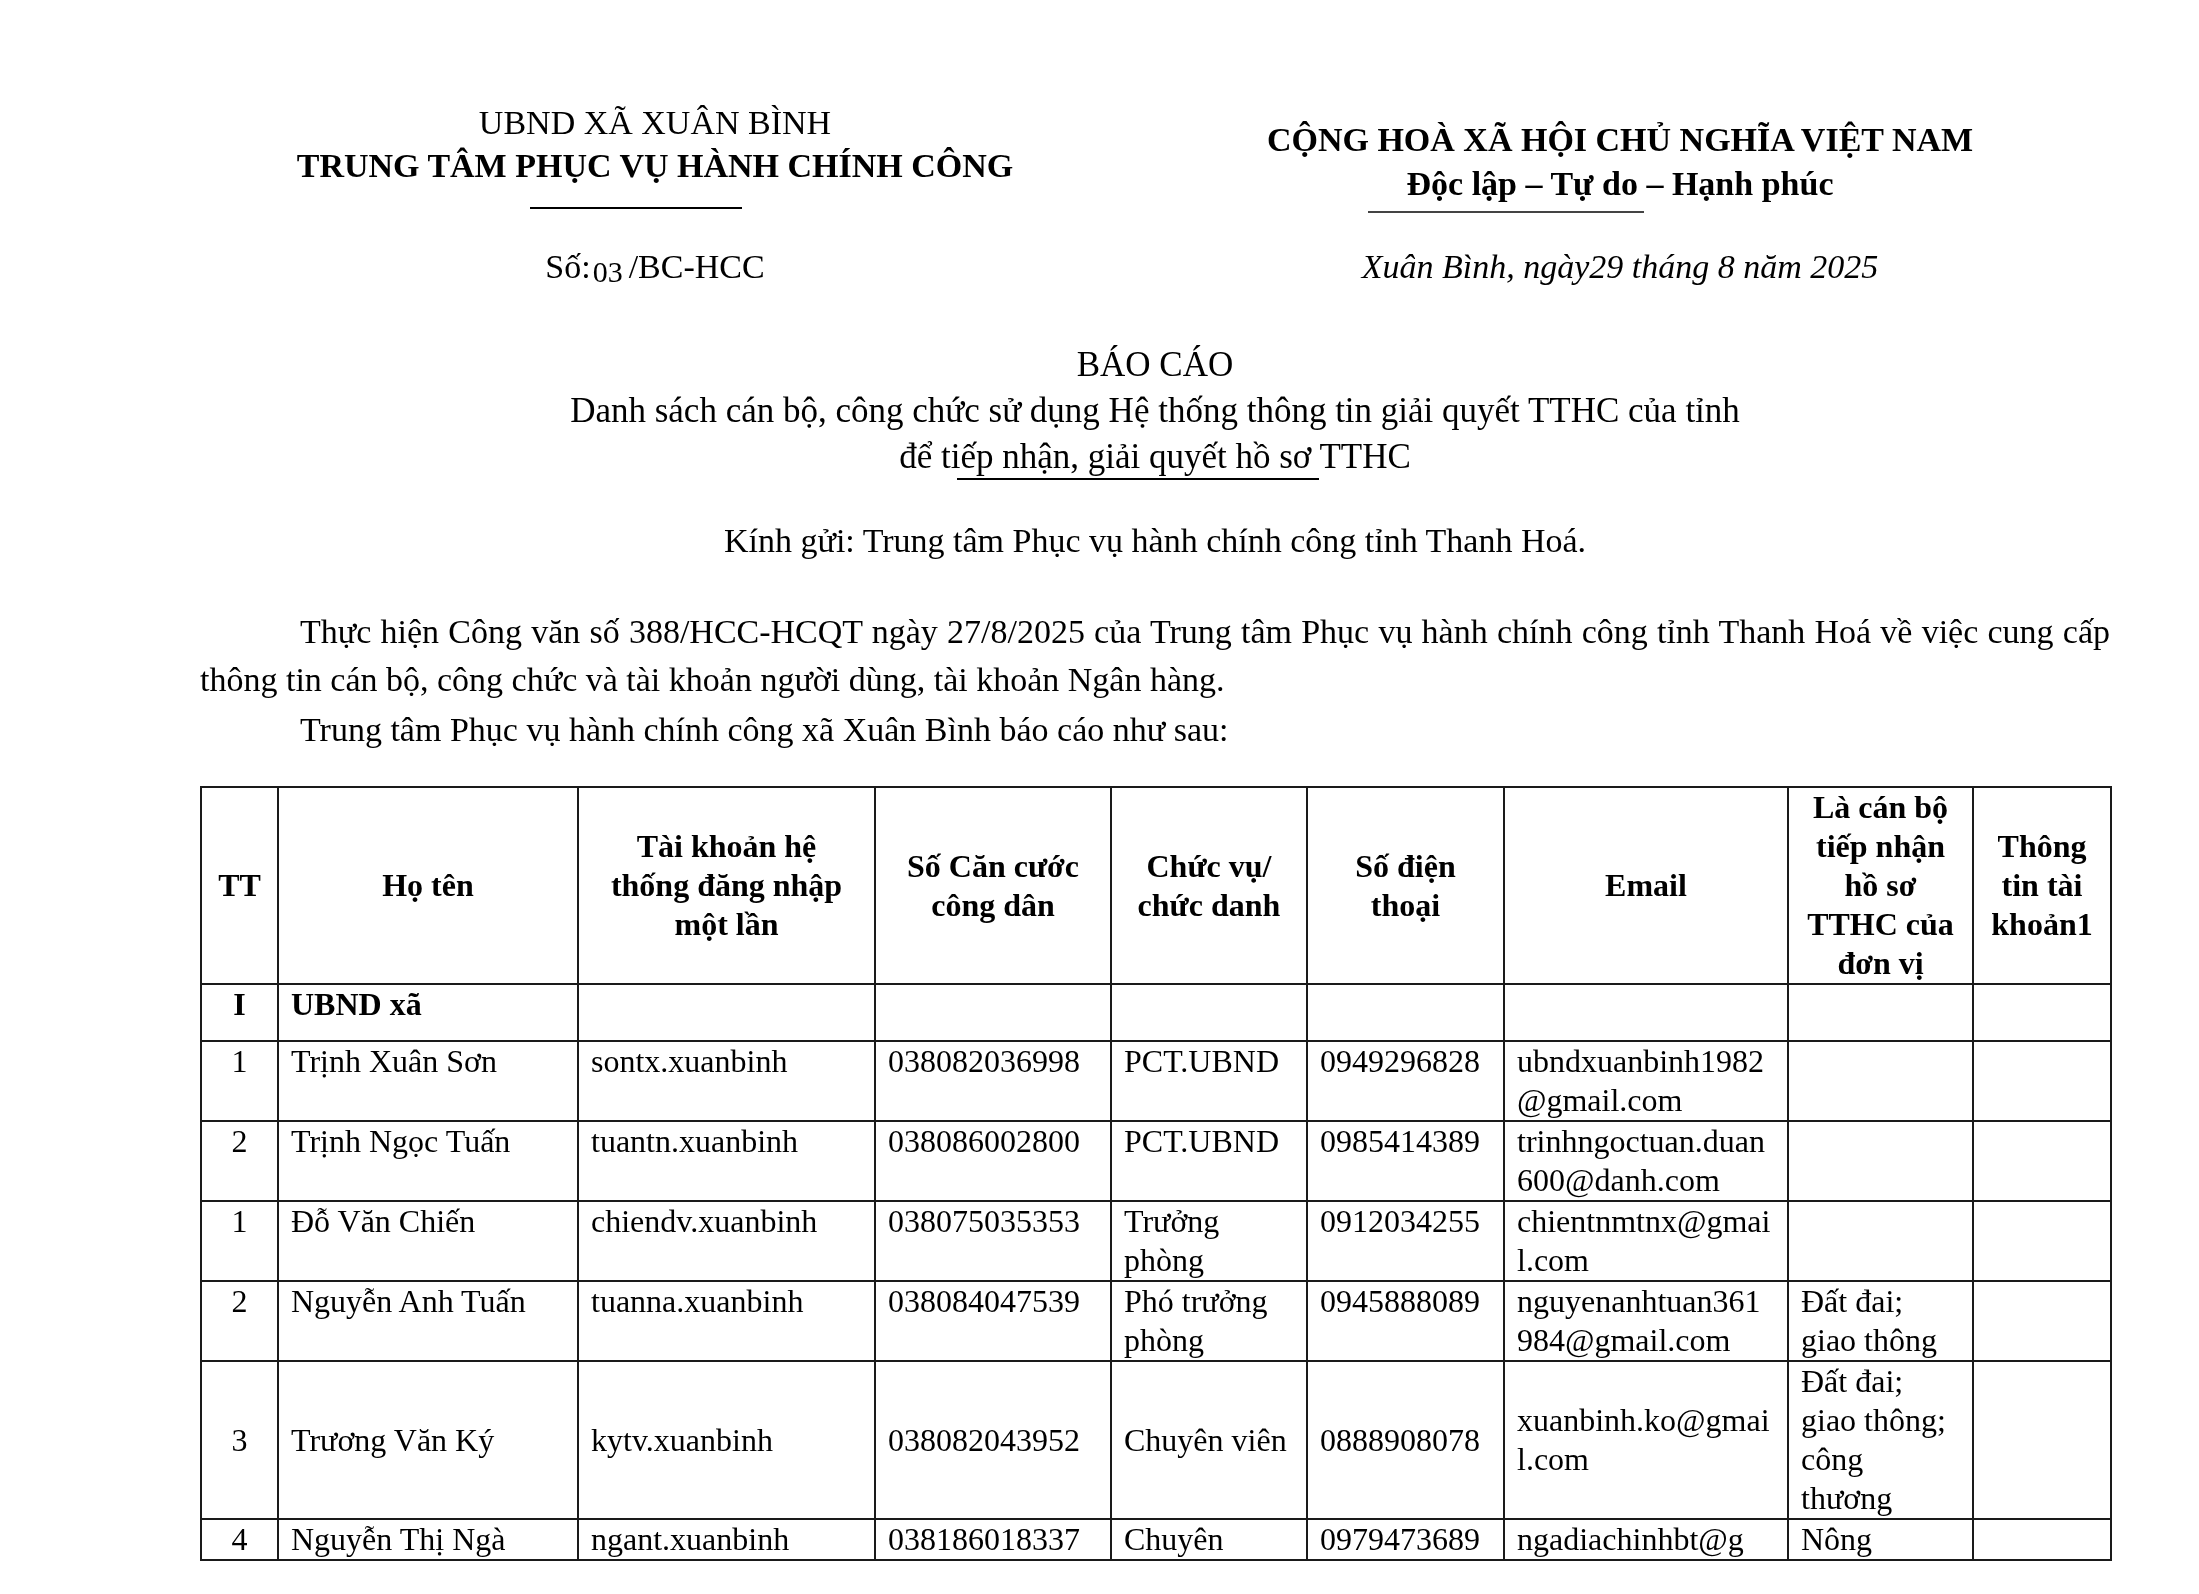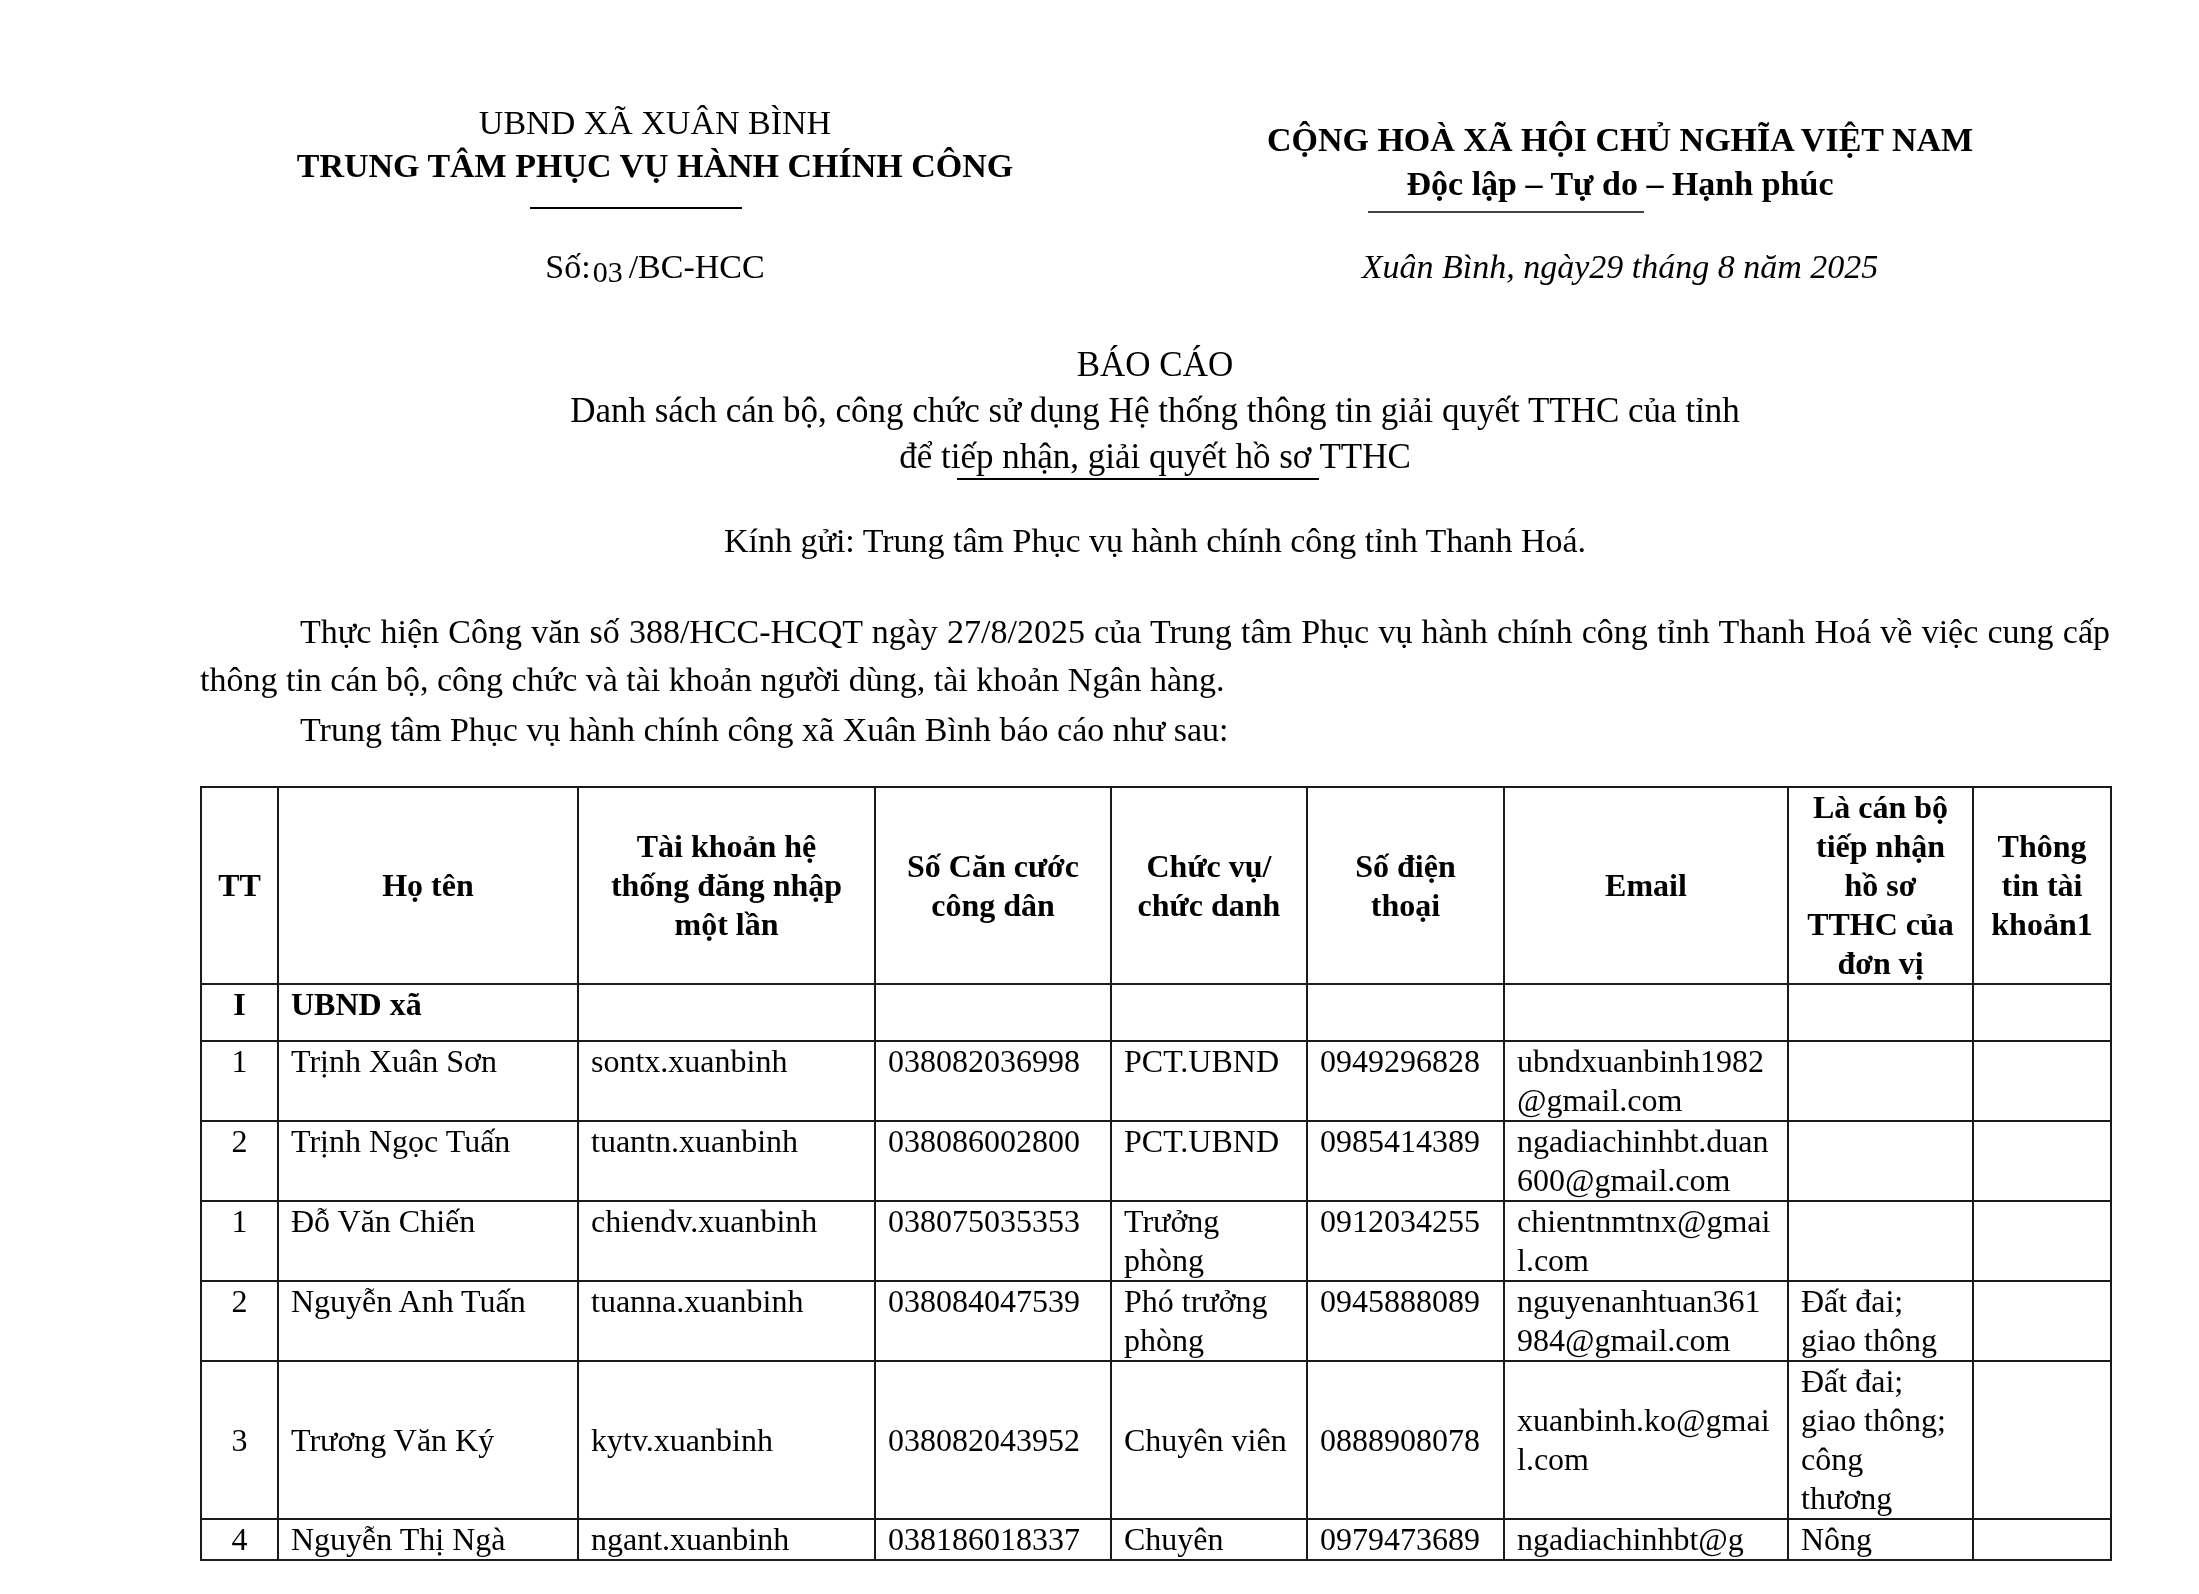--- a/index.html
+++ b/index.html
@@ -109,21 +109,21 @@
     <td></td>
     <td></td>
   </tr>
   <tr style="height:78px">
     <td class="c-tt">2</td>
     <td>Trịnh Ngọc Tuấn</td>
     <td>tuantn.xuanbinh</td>
     <td class="c-center">038086002800</td>
     <td class="c-center">PCT.UBND</td>
     <td class="c-center">0985414389</td>
-    <td class="c-center" style="word-break:break-all">ngadiachinhbt.duan600@gmail.com</td>
+    <td class="c-center" style="word-break:break-all">trinhngoctuan.duan600@danh.com</td>
     <td></td>
     <td></td>
   </tr>
 
   <tr style="height:78px">
     <td class="c-tt">1</td>
     <td>Đỗ Văn Chiến</td>
     <td>chiendv.xuanbinh</td>
     <td class="c-center">038075035353</td>
     <td class="c-center">Trưởng phòng</td>

